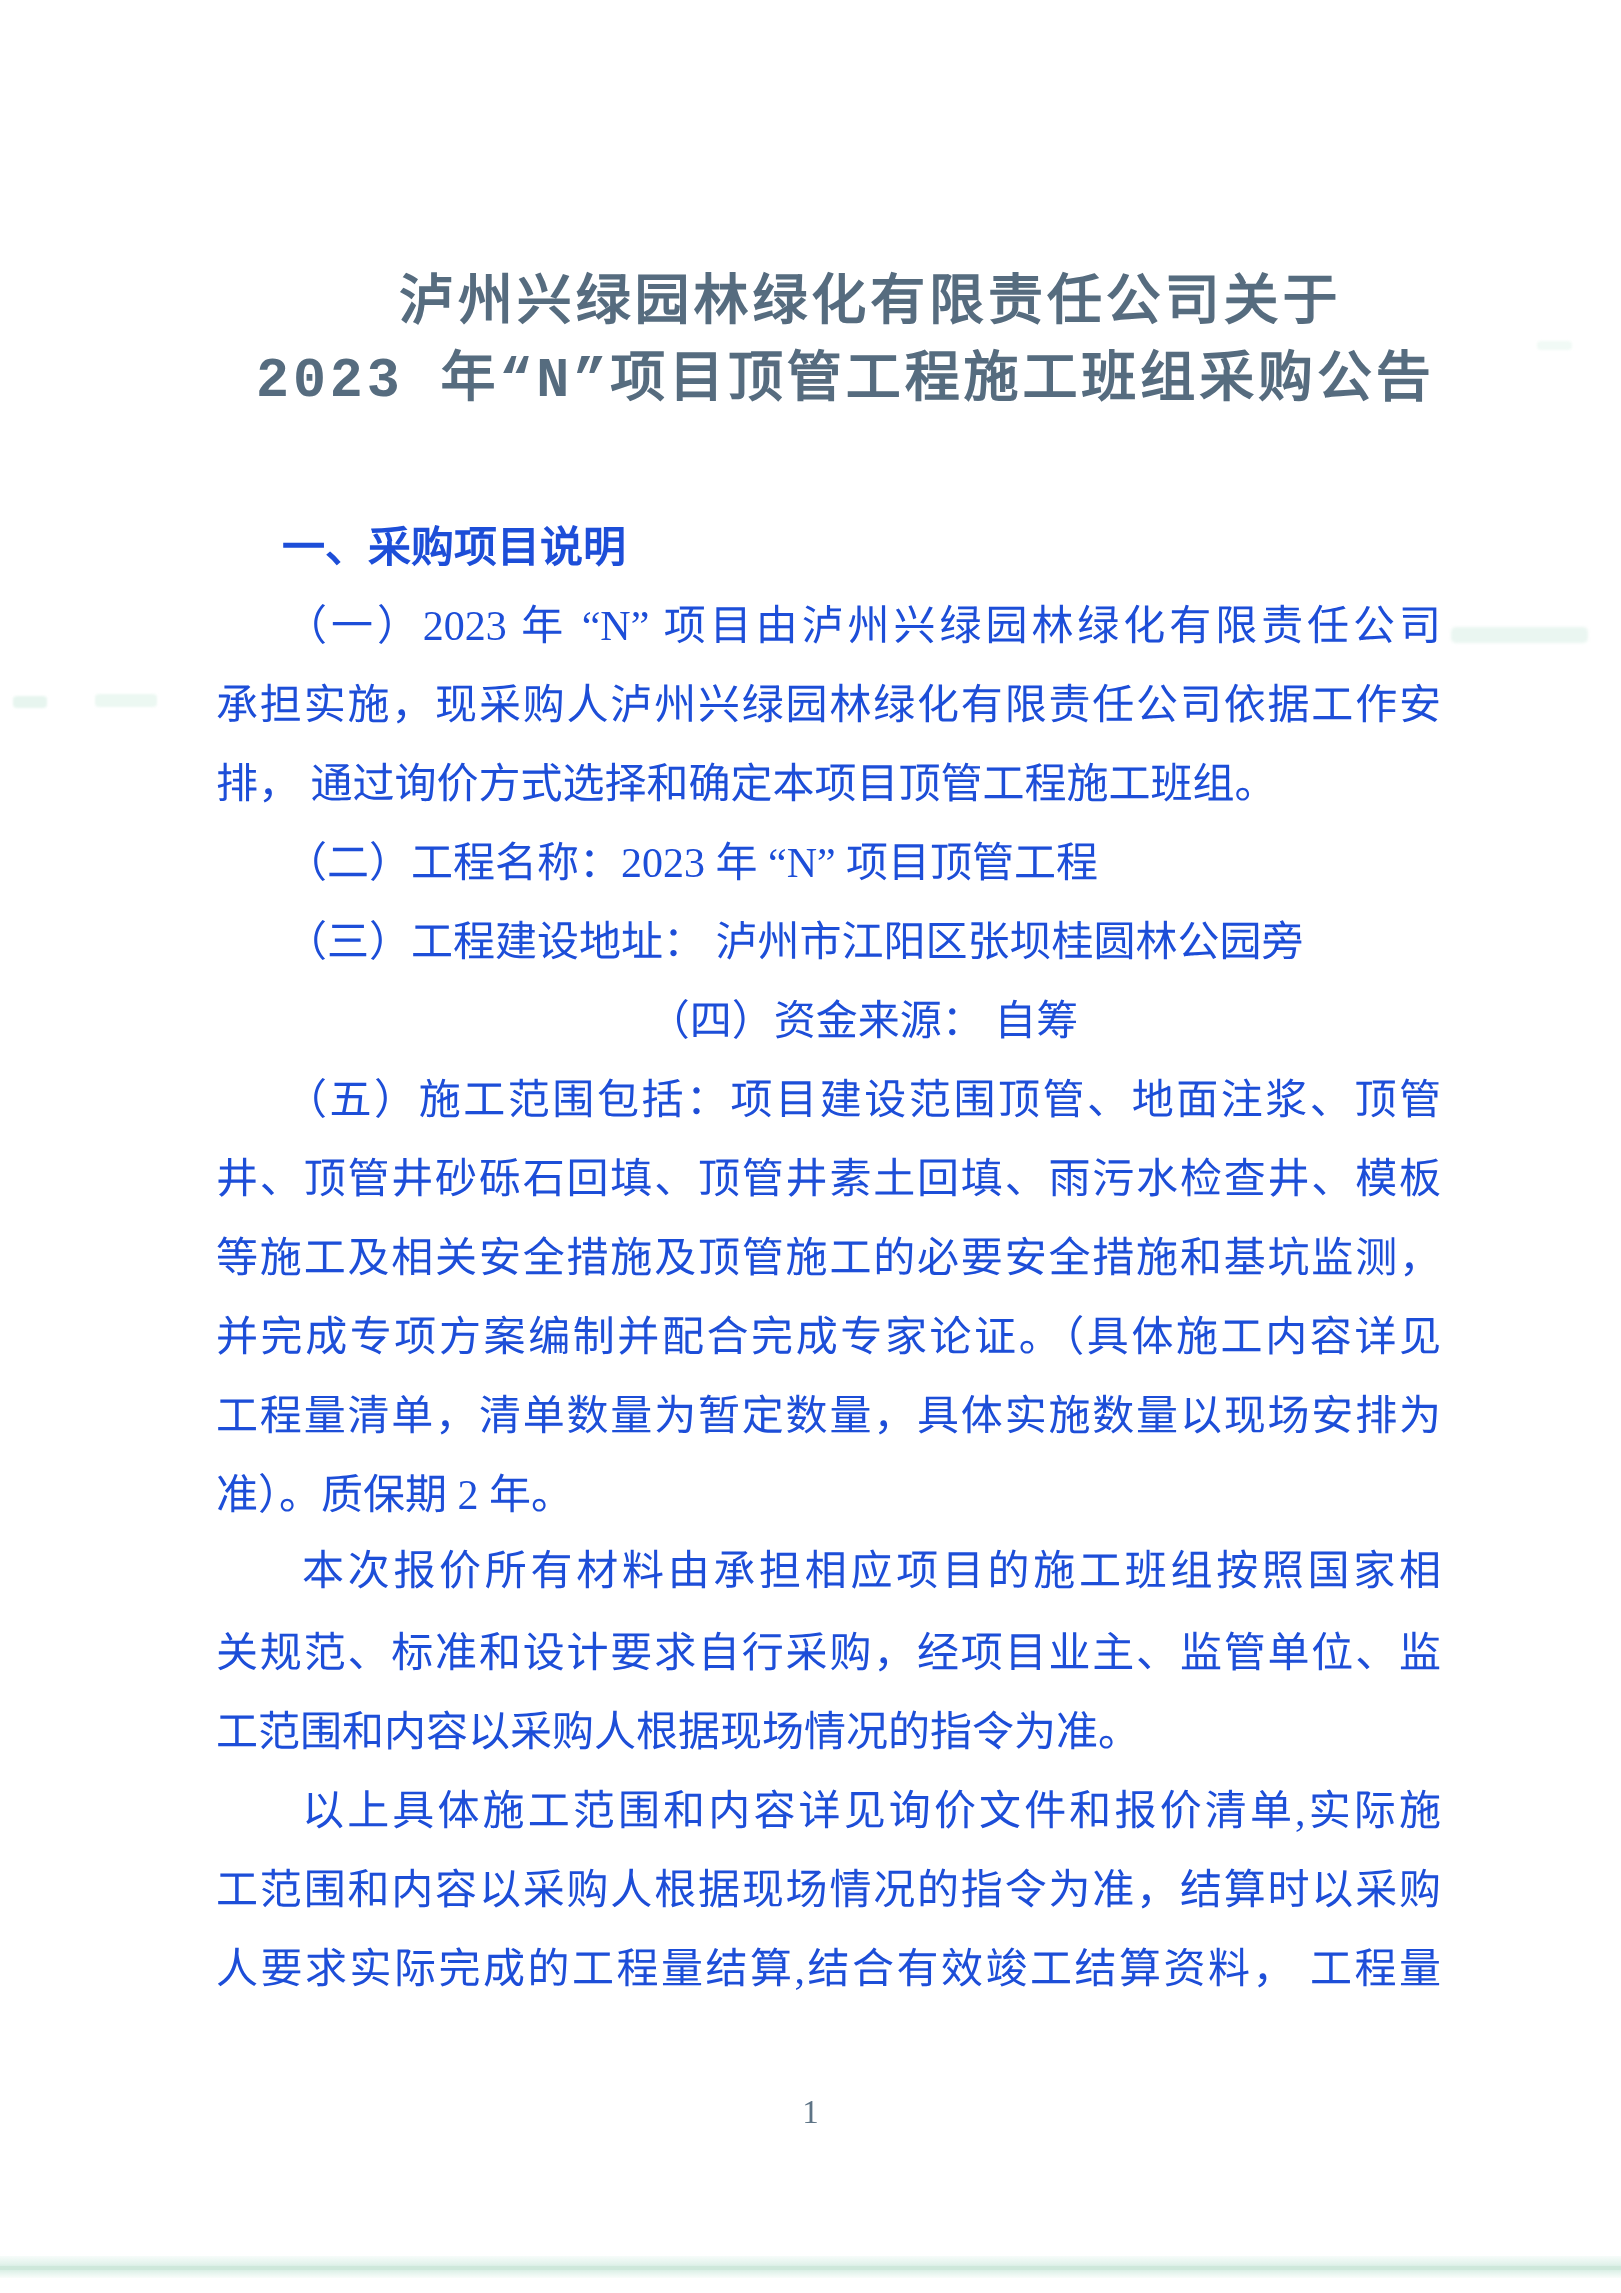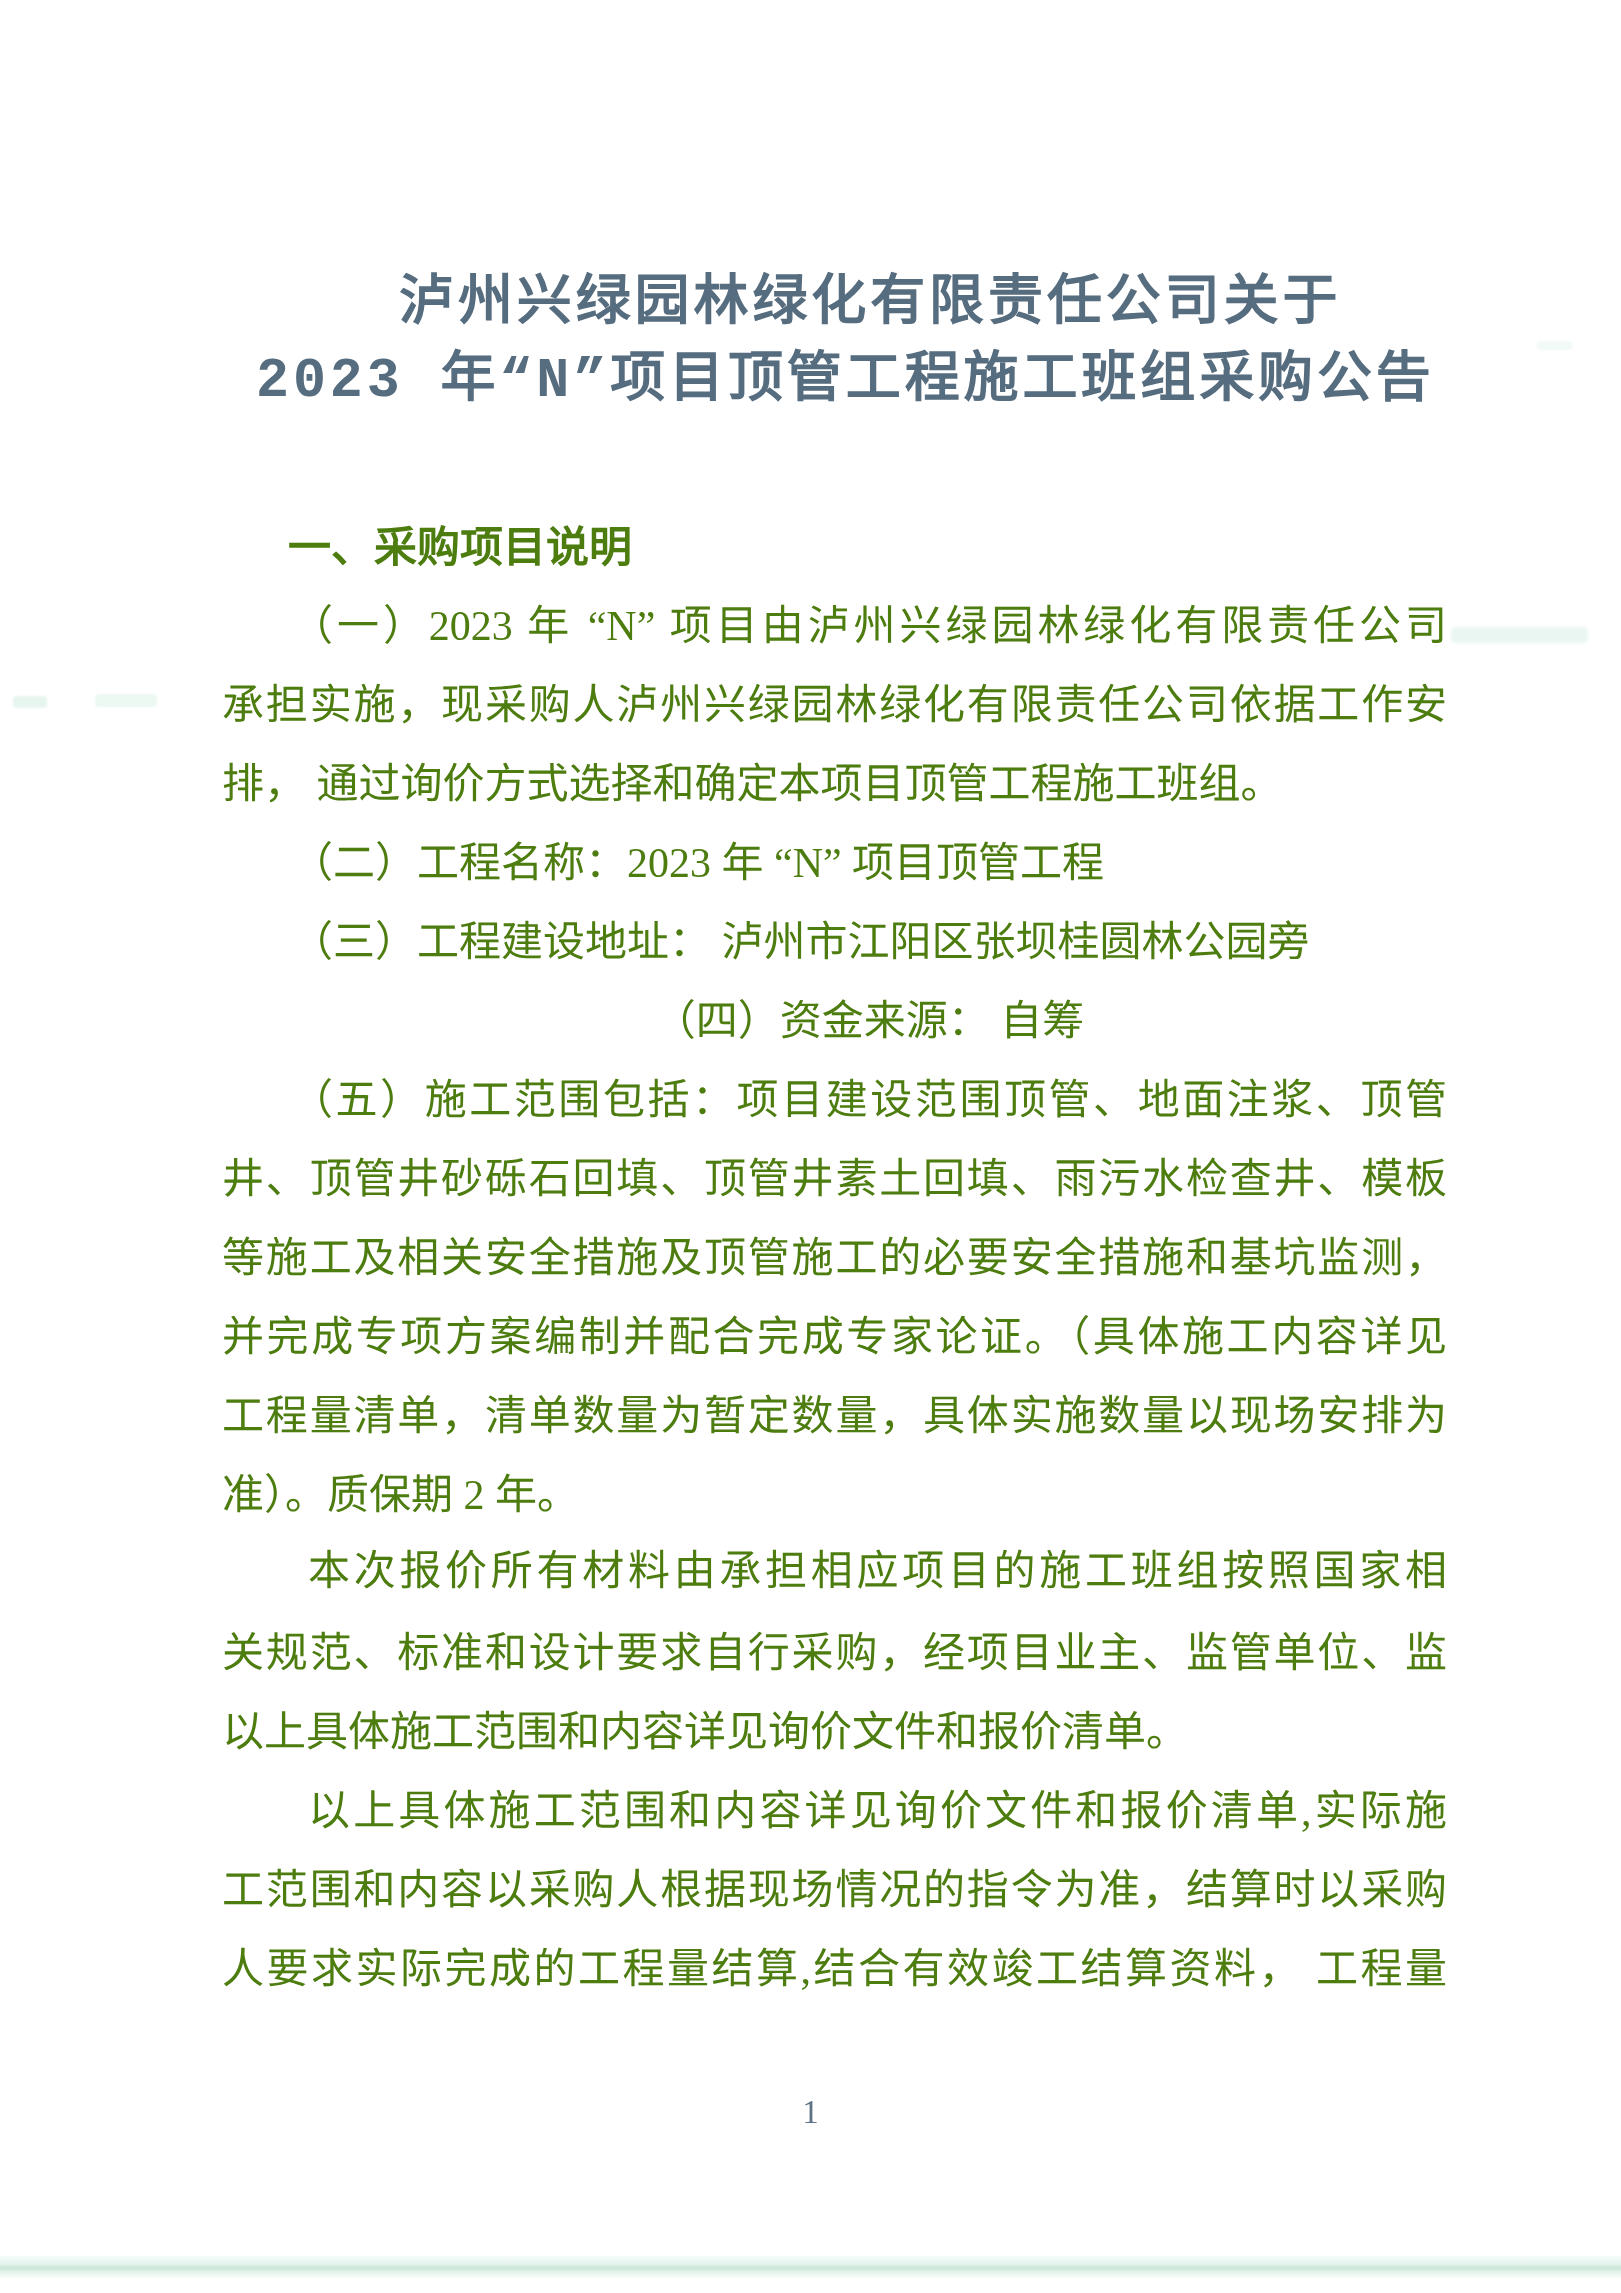--- a/index.html
+++ b/index.html
@@ -31,23 +31,23 @@
     position: absolute;
     white-space: nowrap;
     letter-spacing: 3.9px;
   }
   .title-line.l1 { top: 0;    left: 399px; }
   .title-line.l2 { top: 81px; left: 256px; font-family: Liberation Mono, monospace; }
   
   .body-block {
     position: absolute;
     top: 508px;
-    left: 222px;
+    left: 216px;
     width: 1225px;
-    color: #4d7c0f;
+    color: #1d4ed8;
     font-size: 42px;
     line-height: 79px;
   }
   .line {
     height: 79px;
     white-space: nowrap;
     overflow: visible;
   }
   .line.fill {
     white-space: normal;
@@ -109,21 +109,21 @@
       <div class="line" style="padding-left: 69px;">（三）工程建设地址： 泸州市江阳区张坝桂圆林公园旁</div>
       <div class="line" style="padding-left: 69px; text-align: center;">（四）资金来源： 自筹</div>
       <div class="line fill" style="padding-left: 69px;">（五）施工范围包括：项目建设范围顶管、地面注浆、顶管</div>
       <div class="line fill" style="padding-left: 0px;">井、顶管井砂砾石回填、顶管井素土回填、雨污水检查井、模板</div>
       <div class="line fill" style="padding-left: 0px;">等施工及相关安全措施及顶管施工的必要安全措施和基坑监测，</div>
       <div class="line fill" style="padding-left: 0px;">并完成专项方案编制并配合完成专家论证。（具体施工内容详见</div>
       <div class="line fill" style="padding-left: 0px;">工程量清单，清单数量为暂定数量，具体实施数量以现场安排为</div>
       <div class="line" style="padding-left: 0px;">准）。质保期 2 年。</div>
       <div class="line fill" style="padding-left: 86px; font-family: Liberation Mono, monospace;">本次报价所有材料由承担相应项目的施工班组按照国家相</div>
       <div class="line fill" style="padding-left: 0px;">关规范、标准和设计要求自行采购，经项目业主、监管单位、监</div>
-      <div class="line" style="padding-left: 0px;">以上具体施工范围和内容详见询价文件和报价清单。</div>
+      <div class="line" style="padding-left: 0px;">工范围和内容以采购人根据现场情况的指令为准。</div>
       <div class="line fill" style="padding-left: 86px;">以上具体施工范围和内容详见询价文件和报价清单,实际施</div>
       <div class="line fill" style="padding-left: 0px;">工范围和内容以采购人根据现场情况的指令为准，结算时以采购</div>
       <div class="line fill" style="padding-left: 0px;">人要求实际完成的工程量结算,结合有效竣工结算资料， 工程量</div>
     </div>
 
   <div class="page-number">1</div>
 
   <div class="artifact smudge-left-a"></div>
   <div class="artifact smudge-left-b"></div>
   <div class="artifact smudge-right-a"></div>

